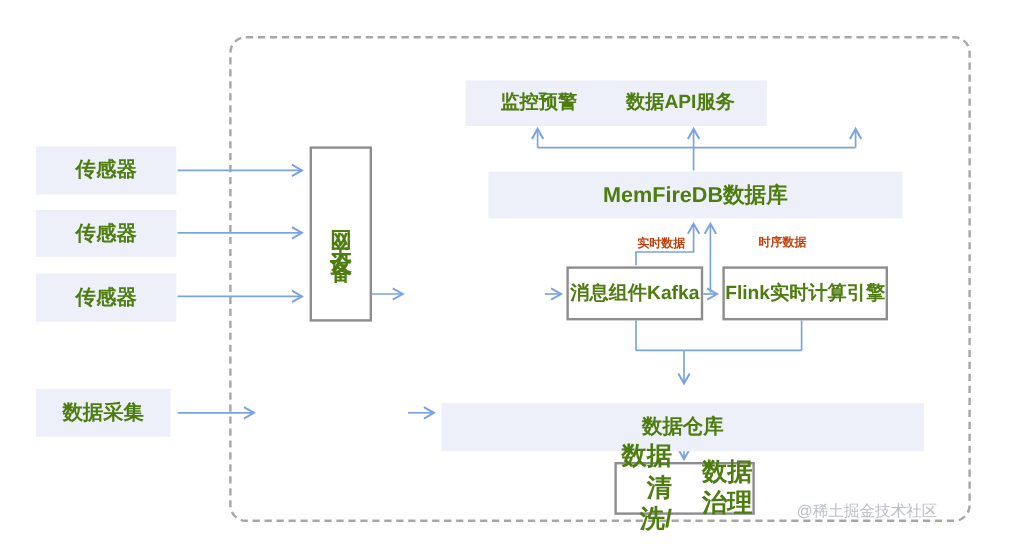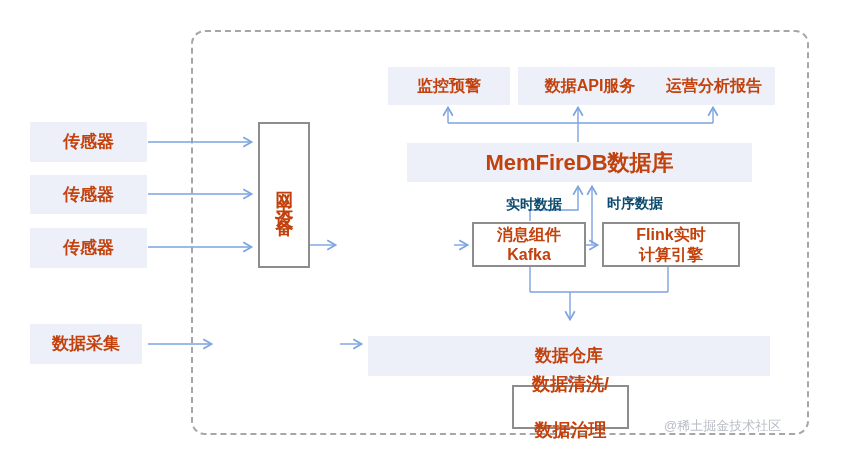--- a/index.html
+++ b/index.html
@@ -14,43 +14,44 @@
     position:absolute;
     left:191px;top:30px;width:618px;height:405px;
     border:2px dashed #a6a6a6;
     border-radius:14px;
     box-sizing:border-box;
   }
   .node{
     position:absolute;
     display:flex;align-items:center;justify-content:center;
     box-sizing:border-box;
-    color:#c2410c;
+    color:#4d7c0f;
     font-weight:600;
     text-align:right;
     line-height:1.25;
   }
   .fill{background:#edf0f8;}
   .outline{background:#ffffff;border:2px solid #8d8d8d;}
-  .two-line{flex-direction:column;}
+  .two-line{flex-direction:row;}
   .f17{font-size:17px;}
   .f16{font-size:16px;}
-  .f15{font-size:18px;gap:24px;}
+  .f15{font-size:21px;gap:24px;}
   .gateway-text{
     writing-mode:vertical-lr;
     text-orientation:upright;
     letter-spacing:9px;
     font-size:18px;
   }
   .edge-label{
     position:absolute;
-    font-size:14px;
-    color:#0c4a6e;
+    font-size:10px;
+    color:#c2410c;
     font-weight:600;
     white-space:nowrap;
+    margin-left:25px;
   }
   .watermark{
     position:absolute;
     left:664px;top:417px;
     font-size:13px;
     color:#b9bdc6;
     font-weight:400;
     white-space:nowrap;
   }
   svg.wires{position:absolute;left:0;top:0;pointer-events:none;}
@@ -115,25 +116,24 @@
   <div class="node outline two-line f16" style="left:472px;top:222px;width:114px;height:45px;">
     <span>消息组件</span>
     <span>Kafka</span>
   </div>
 
   <div class="node outline two-line f16" style="left:602px;top:222px;width:138px;height:45px;">
     <span>Flink实时</span>
     <span>计算引擎</span>
   </div>
 
-  <div class="node fill" style="left:407px;top:143px;width:345px;height:39px;font-size:22px;">MemFireDB数据库</div>
+  <div class="node fill" style="left:407px;top:143px;width:345px;height:39px;font-size:18px;">MemFireDB数据库</div>
 
   <div class="node fill f16" style="left:388px;top:67px;width:122px;height:38px;">监控预警</div>
-  <div class="node fill f16" style="left:518px;top:67px;width:144px;height:38px;">数据API服务</div>
-  <div class="node fill f16" style="left:653px;top:67px;width:122px;height:38px;">运营分析报告</div>
+  <div class="node fill f16" style="left:495px;top:67px;width:144px;height:38px;">数据API服务</div>
 
   <div class="node fill f17" style="left:368px;top:336px;width:402px;height:40px;">数据仓库</div>
 
   <div class="node outline two-line f15" style="left:512px;top:385px;width:117px;height:44px;">
     <span>数据清洗/</span>
     <span>数据治理</span>
   </div>
 
   <div class="edge-label" style="left:506px;top:196px;">实时数据</div>
   <div class="edge-label" style="left:607px;top:195px;">时序数据</div>

